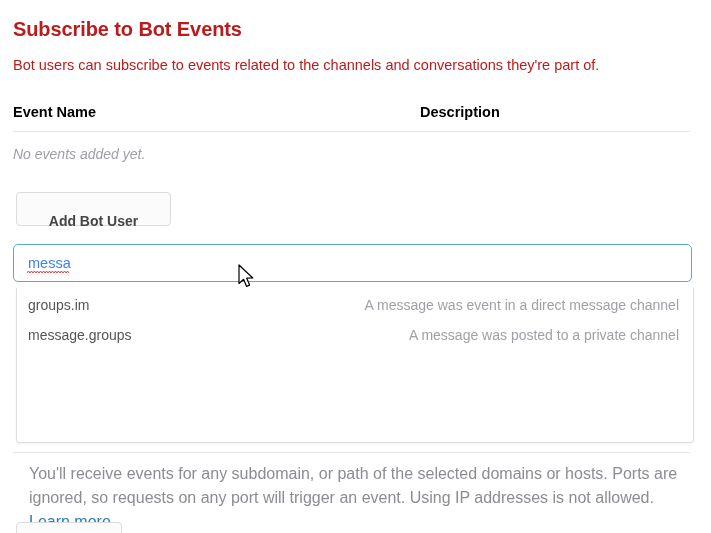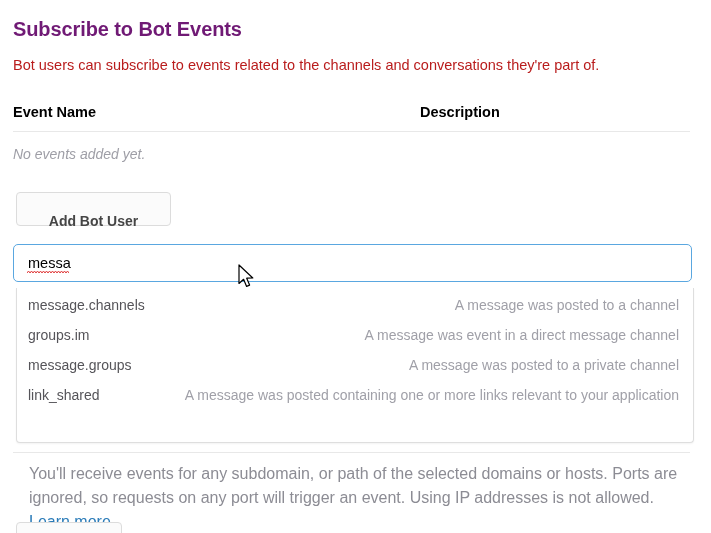--- a/index.html
+++ b/index.html
@@ -24,21 +24,21 @@
   }
 
   
   .page-title {
     position: absolute;
     left: 13px;
     top: 16px;
     font-size: 20px;
     font-weight: bold;
     letter-spacing: -0.1px;
-    color: #701a75;
+    color: #b91c1c;
     line-height: 26px;
     white-space: nowrap;
     text-align: center;
   }
   .page-subtitle {
     position: absolute;
     left: 13px;
     top: 55px;
     font-size: 14.5px;
     color: #b91c1c;
@@ -121,21 +121,21 @@
     box-sizing: border-box;
     left: 13px;
     top: 244px;
     width: 679px;
     height: 38px;
     border: 1px solid #5aa7e0;
     border-radius: 5px;
     background: #ffffff;
     font-family: "Liberation Sans", sans-serif;
     font-size: 14.5px;
-    color: #000000;
+    color: #3b82f6;
     padding: 0 14px;
     outline: none;
   }
   .combo-input::placeholder { color: #a8a8b0; }
 
   
   .spell-squiggle {
     position: absolute;
     left: 27px;
     top: 270px;
@@ -232,35 +232,27 @@
 
   <input class="combo-input" type="text" spellcheck="false" value="messa" style="">
   <div class="spell-squiggle">
     <svg width="42" height="4" viewBox="0 0 42 4" xmlns="http://www.w3.org/2000/svg">
       <path d="M0 3 L1.5 1 L3 3 L4.5 1 L6 3 L7.5 1 L9 3 L10.5 1 L12 3 L13.5 1 L15 3 L16.5 1 L18 3 L19.5 1 L21 3 L22.5 1 L24 3 L25.5 1 L27 3 L28.5 1 L30 3 L31.5 1 L33 3 L34.5 1 L36 3 L37.5 1 L39 3 L40.5 1 L42 3" fill="none" stroke="#e03b3b" stroke-width="1"></path>
     </svg>
   </div>
 
   <div class="combo-menu">
     <div class="combo-option">
-      <span class="opt-name">message.channels</span>
-      <span class="opt-desc">A message was posted to a channel</span>
-    </div>
-    <div class="combo-option">
       <span class="opt-name">groups.im</span>
       <span class="opt-desc">A message was event in a direct message channel</span>
     </div>
     <div class="combo-option">
       <span class="opt-name">message.groups</span>
       <span class="opt-desc">A message was posted to a private channel</span>
     </div>
-    <div class="combo-option">
-      <span class="opt-name">link_shared</span>
-      <span class="opt-desc">A message was posted containing one or more links relevant to your application</span>
-    </div>
   </div>
 
   <div class="rule rule-foot"></div>
   <div class="footer-note">
     <span>You'll receive events for any subdomain, or path of the selected domains or hosts. Ports are ignored, so requests on any port will trigger an event. Using IP addresses is not allowed. </span><span class="link">Learn more.</span>
   </div>
 
   <button class="btn btn-bottom"></button>
 
   <div class="mouse-cursor">

